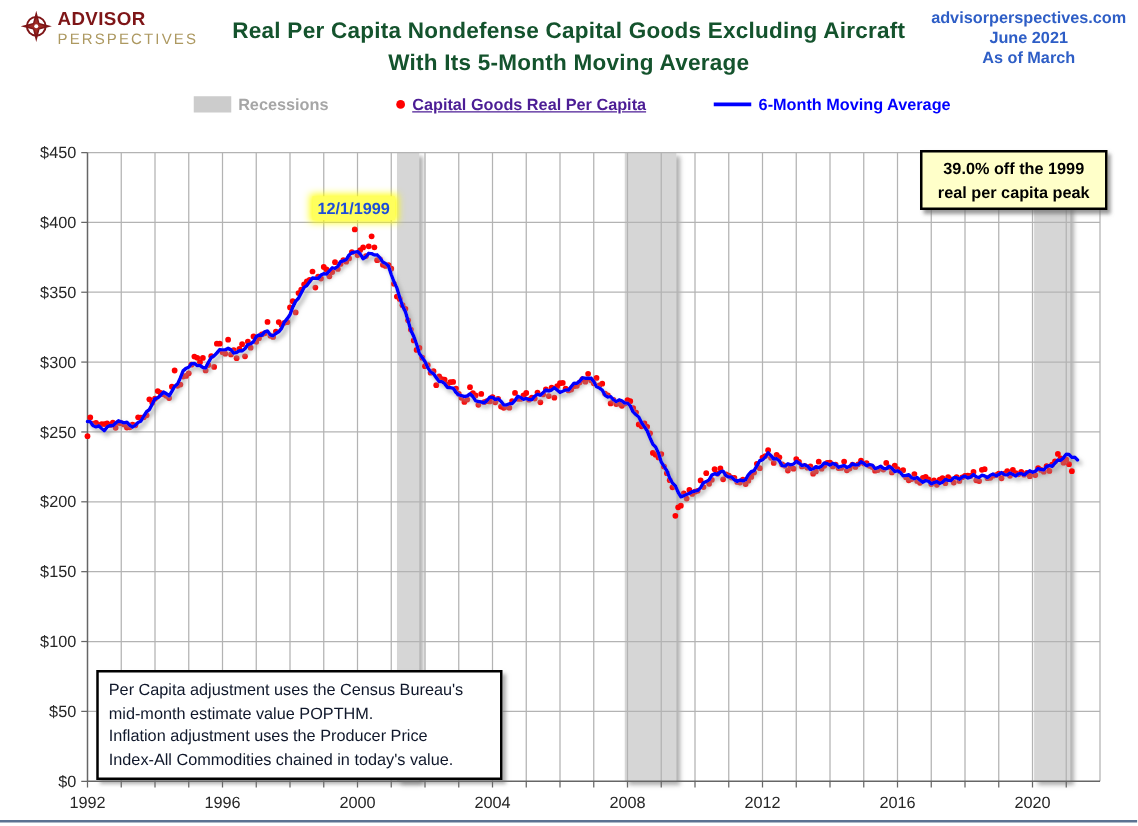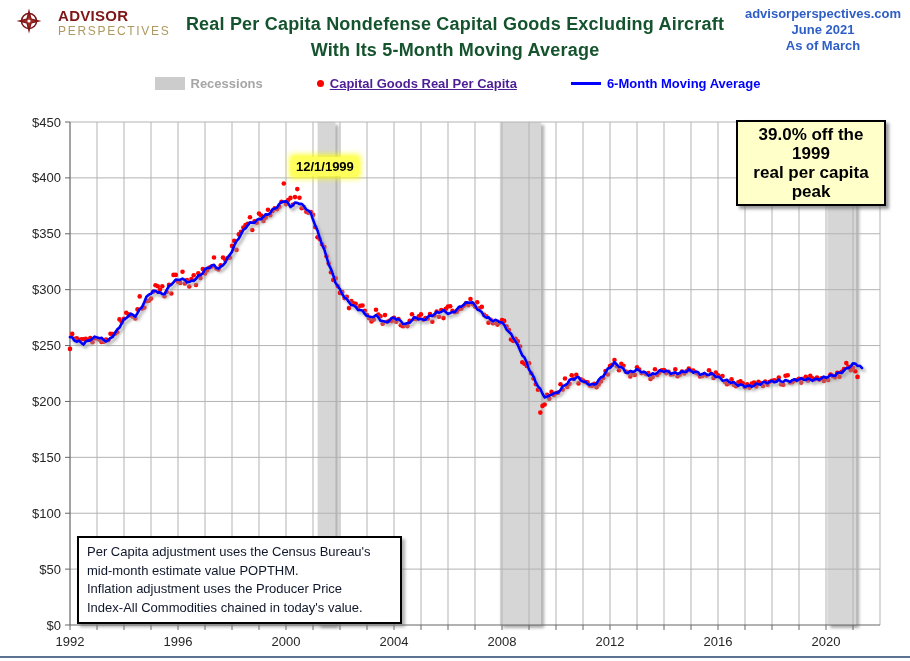--- a/index.html
+++ b/index.html
@@ -1,43 +1,43 @@
 <!DOCTYPE html>
 <html><head>
 <meta charset="utf-8">
 <style>
   html,body{margin:0;padding:0;background:#fff;}
   .page{position:relative;width:910px;height:661px;background:#fff;overflow:hidden;
         font-family:"Liberation Sans",sans-serif;}
   
-  .logo{position:absolute;left:16px;top:8px;display:flex;align-items:flex-start;gap:16px;}
+  .logo{position:absolute;left:16px;top:8px;display:flex;align-items:flex-start;gap:4px;}
   .logo-text{display:flex;flex-direction:column;line-height:1;}
   .logo-line1{font-size:15px;font-weight:bold;color:#7E1517;letter-spacing:.3px;}
   .logo-line2{font-size:12px;color:#AD9961;letter-spacing:1.7px;margin-top:2px;}
   .title-block{position:absolute;left:150px;top:11px;width:610px;text-align:center;
                font-weight:bold;color:#14532d;font-size:18px;line-height:26px;letter-spacing:.2px;}
   .source-block{position:absolute;right:9px;top:6px;text-align:center;color:#2E5EC6;
                 font-weight:bold;font-size:13px;line-height:16px;}
   
   .legend{position:absolute;left:135px;top:76px;width:645px;display:flex;
           justify-content:center;align-items:center;gap:54px;}
   .legend-item{display:flex;align-items:center;gap:6px;font-size:13px;font-weight:bold;white-space:nowrap;}
   .swatch-band{width:30px;height:13px;background:#CCCCCC;}
   .swatch-dot{width:7px;height:7px;border-radius:50%;background:#FF0000;}
   .swatch-line{width:30px;height:3px;background:#0000FF;}
   
   .chart-svg{position:absolute;left:0;top:110px;}
   .tick{font-family:"Liberation Sans",sans-serif;font-size:13px;fill:#262626;}
   
-  .peak-label{position:absolute;left:250px;top:157px;background:#FFFF5C;color:#000000;
+  .peak-label{position:absolute;left:250px;top:157px;background:#FFFF5C;color:#1d4ed8;
               font-size:13px;font-weight:bold;padding:0 4px;line-height:19px;
-              box-shadow:0 0 6px 2px rgba(255,255,0,.95);margin-left:42px;}
+              box-shadow:0 0 6px 2px rgba(255,255,0,.95);}
   .callout{position:absolute;left:736px;top:120px;width:142px;background:#FFFFC9;
            border:2px solid #000;box-shadow:3px 3px 3px rgba(110,110,110,.7);
-           text-align:center;font-size:17px;font-weight:bold;line-height:19px;padding:3px 2px;}
+           text-align:center;font-size:13px;font-weight:bold;line-height:19px;padding:3px 2px;}
   .note-box{position:absolute;left:77px;top:536px;width:305px;background:#FFFFFF;
             border:2px solid #000;box-shadow:3px 3px 3px rgba(110,110,110,.55);
             font-size:13px;line-height:18.5px;padding:5px 8px;color:#0f172a;}
   .footer-rule{position:absolute;left:0;bottom:3px;width:910px;height:2px;background:#5B7292;}
 </style>
 </head>
 <body>
 
 <div class="page">
 

